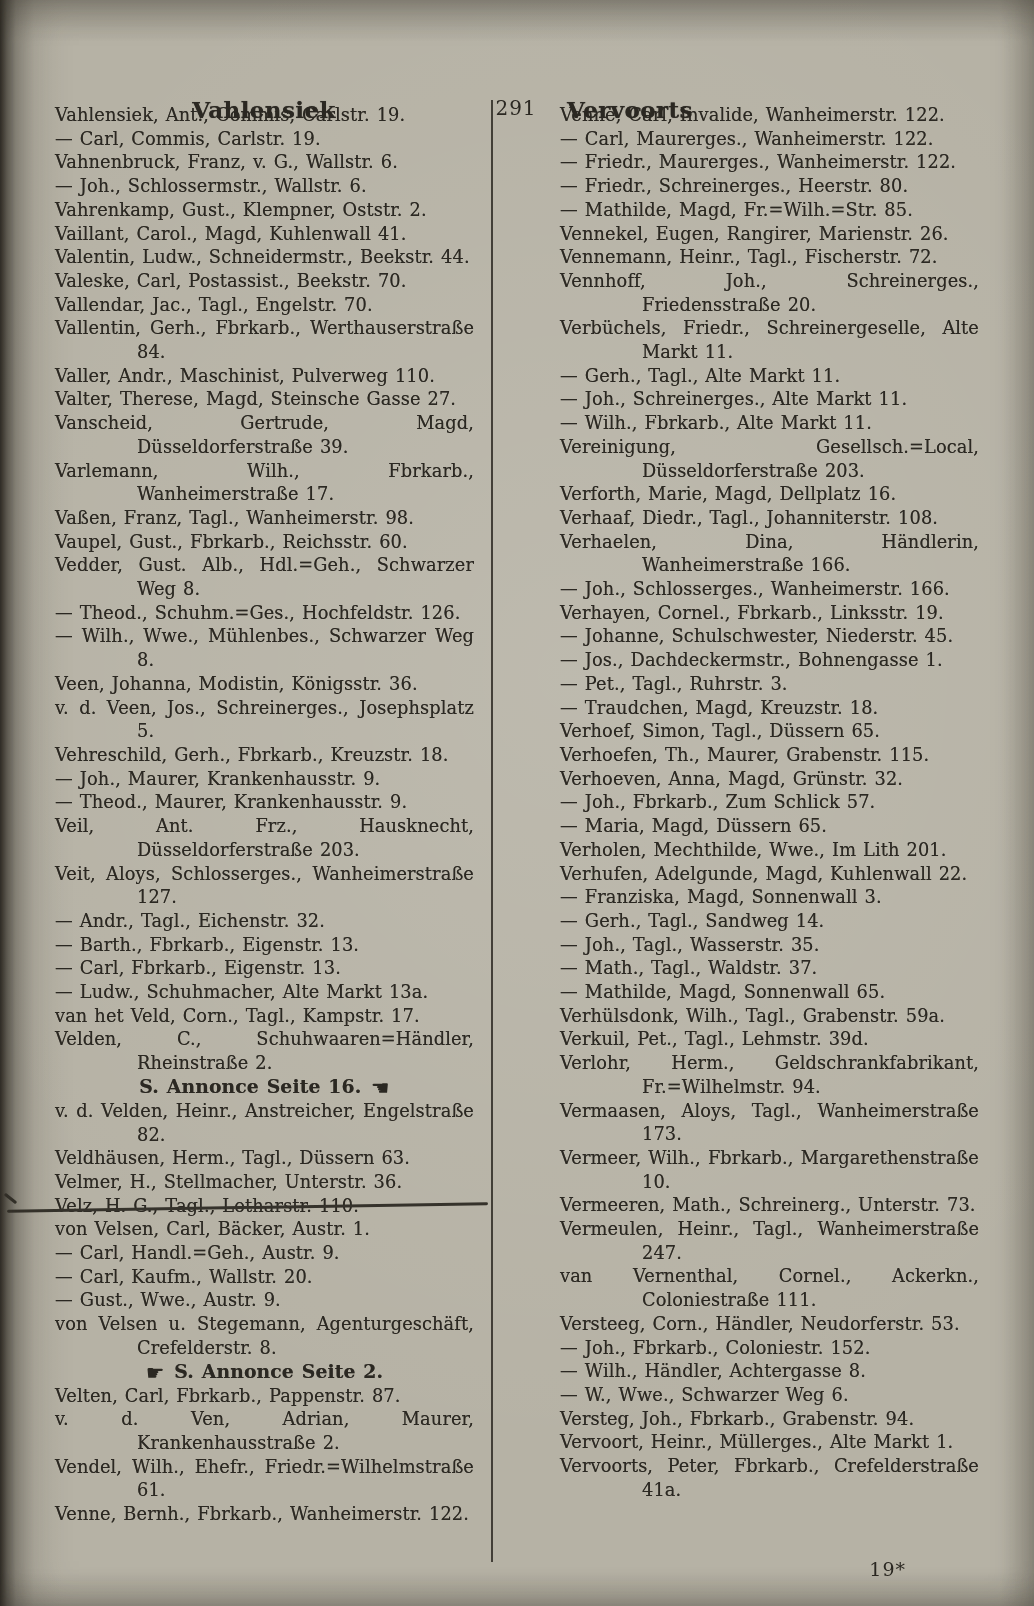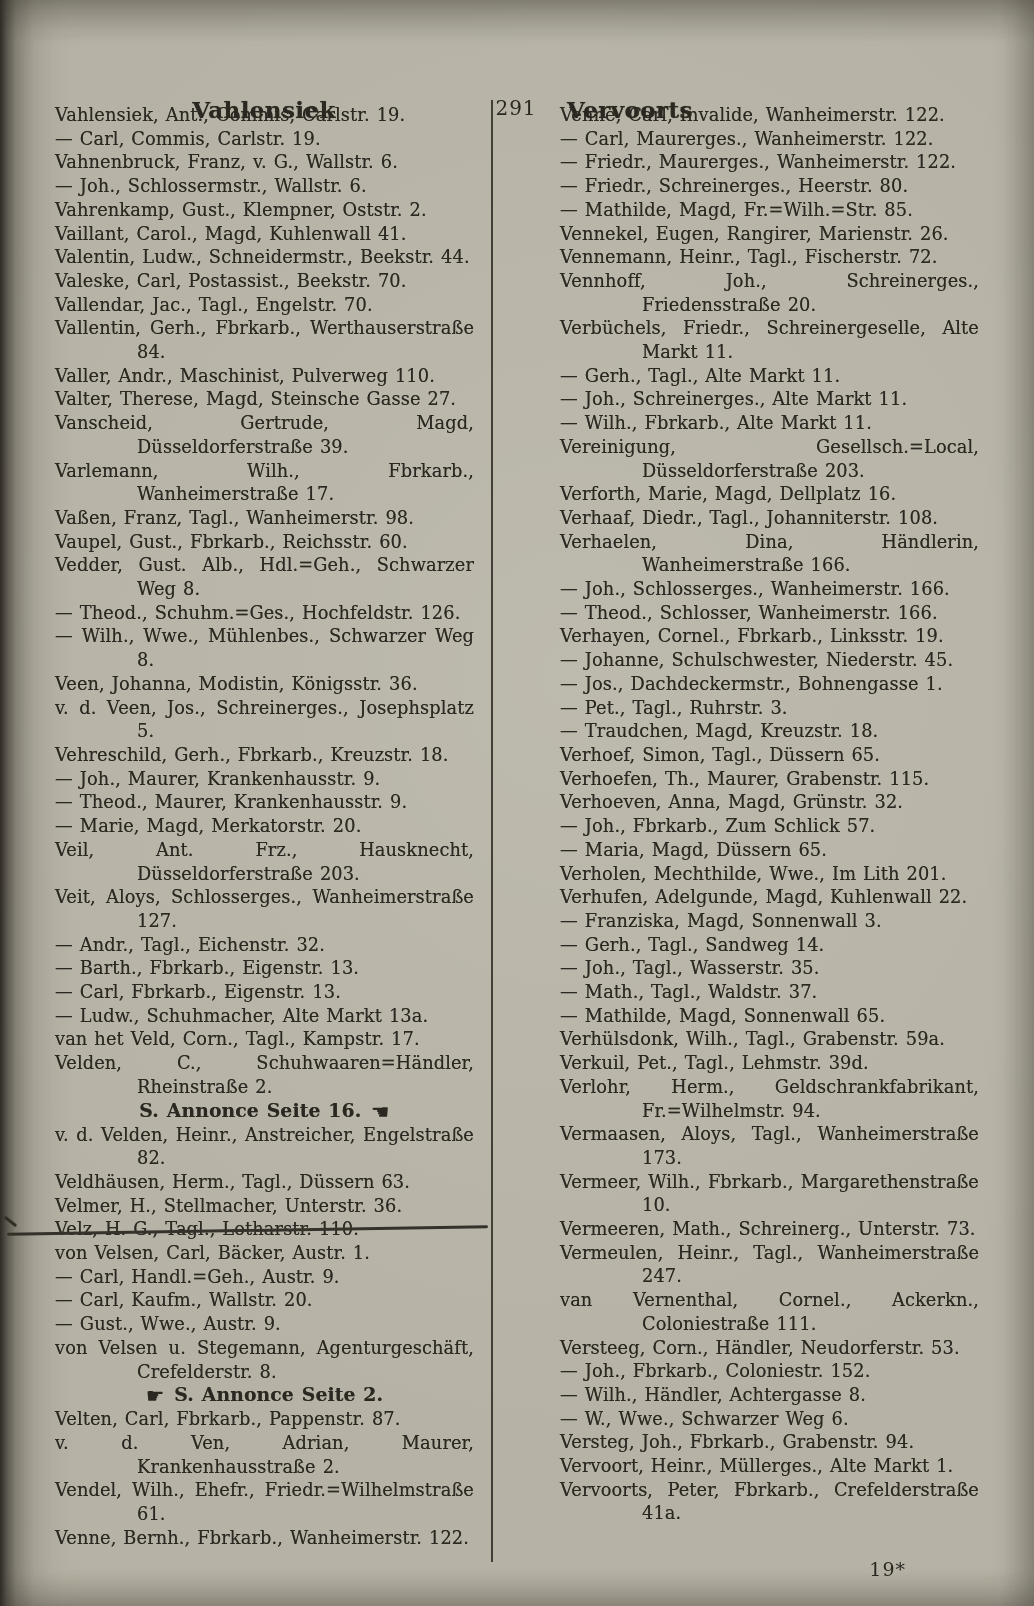--- a/index.html
+++ b/index.html
@@ -105,21 +105,20 @@
         <div class="entry">Vaßen, Franz, Tagl., Wanheimerstr. 98.</div>
         <div class="entry">Vaupel, Gust., Fbrkarb., Reichsstr. 60.</div>
         <div class="entry">Vedder, Gust. Alb., Hdl.=Geh., Schwarzer Weg 8.</div>
         <div class="entry">— Theod., Schuhm.=Ges., Hochfeldstr. 126.</div>
         <div class="entry">— Wilh., Wwe., Mühlenbes., Schwarzer Weg 8.</div>
         <div class="entry">Veen, Johanna, Modistin, Königsstr. 36.</div>
         <div class="entry">v. d. Veen, Jos., Schreinerges., Josephsplatz 5.</div>
         <div class="entry">Vehreschild, Gerh., Fbrkarb., Kreuzstr. 18.</div>
         <div class="entry">— Joh., Maurer, Krankenhausstr. 9.</div>
         <div class="entry">— Theod., Maurer, Krankenhausstr. 9.</div>
-        <div class="entry">— Marie, Magd, Merkatorstr. 20.</div>
         <div class="entry">Veil, Ant. Frz., Hausknecht, Düsseldorferstraße 203.</div>
         <div class="entry">Veit, Aloys, Schlosserges., Wanheimerstraße 127.</div>
         <div class="entry">— Andr., Tagl., Eichenstr. 32.</div>
         <div class="entry">— Barth., Fbrkarb., Eigenstr. 13.</div>
         <div class="entry">— Carl, Fbrkarb., Eigenstr. 13.</div>
         <div class="entry">— Ludw., Schuhmacher, Alte Markt 13a.</div>
         <div class="entry">van het Veld, Corn., Tagl., Kampstr. 17.</div>
         <div class="entry">Velden, C., Schuhwaaren=Händler, Rheinstraße 2.</div>
         <div class="entry annonce"><span>S. Annonce Seite 16.</span> <span class="manicule">☚</span></div>
         <div class="entry">v. d. Velden, Heinr., Anstreicher, Engelstraße 82.</div>
@@ -148,21 +147,20 @@
         <div class="entry">Vennhoff, Joh., Schreinerges., Friedensstraße 20.</div>
         <div class="entry">Verbüchels, Friedr., Schreinergeselle, Alte Markt 11.</div>
         <div class="entry">— Gerh., Tagl., Alte Markt 11.</div>
         <div class="entry">— Joh., Schreinerges., Alte Markt 11.</div>
         <div class="entry">— Wilh., Fbrkarb., Alte Markt 11.</div>
         <div class="entry">Vereinigung, Gesellsch.=Local, Düsseldorferstraße 203.</div>
         <div class="entry">Verforth, Marie, Magd, Dellplatz 16.</div>
         <div class="entry">Verhaaf, Diedr., Tagl., Johanniterstr. 108.</div>
         <div class="entry">Verhaelen, Dina, Händlerin, Wanheimerstraße 166.</div>
         <div class="entry">— Joh., Schlosserges., Wanheimerstr. 166.</div>
-        <div class="entry">— Theod., Schlosser, Wanheimerstr. 166.</div>
         <div class="entry">Verhayen, Cornel., Fbrkarb., Linksstr. 19.</div>
         <div class="entry">— Johanne, Schulschwester, Niederstr. 45.</div>
         <div class="entry">— Jos., Dachdeckermstr., Bohnengasse 1.</div>
         <div class="entry">— Pet., Tagl., Ruhrstr. 3.</div>
         <div class="entry">— Traudchen, Magd, Kreuzstr. 18.</div>
         <div class="entry">Verhoef, Simon, Tagl., Düssern 65.</div>
         <div class="entry">Verhoefen, Th., Maurer, Grabenstr. 115.</div>
         <div class="entry">Verhoeven, Anna, Magd, Grünstr. 32.</div>
         <div class="entry">— Joh., Fbrkarb., Zum Schlick 57.</div>
         <div class="entry">— Maria, Magd, Düssern 65.</div>

